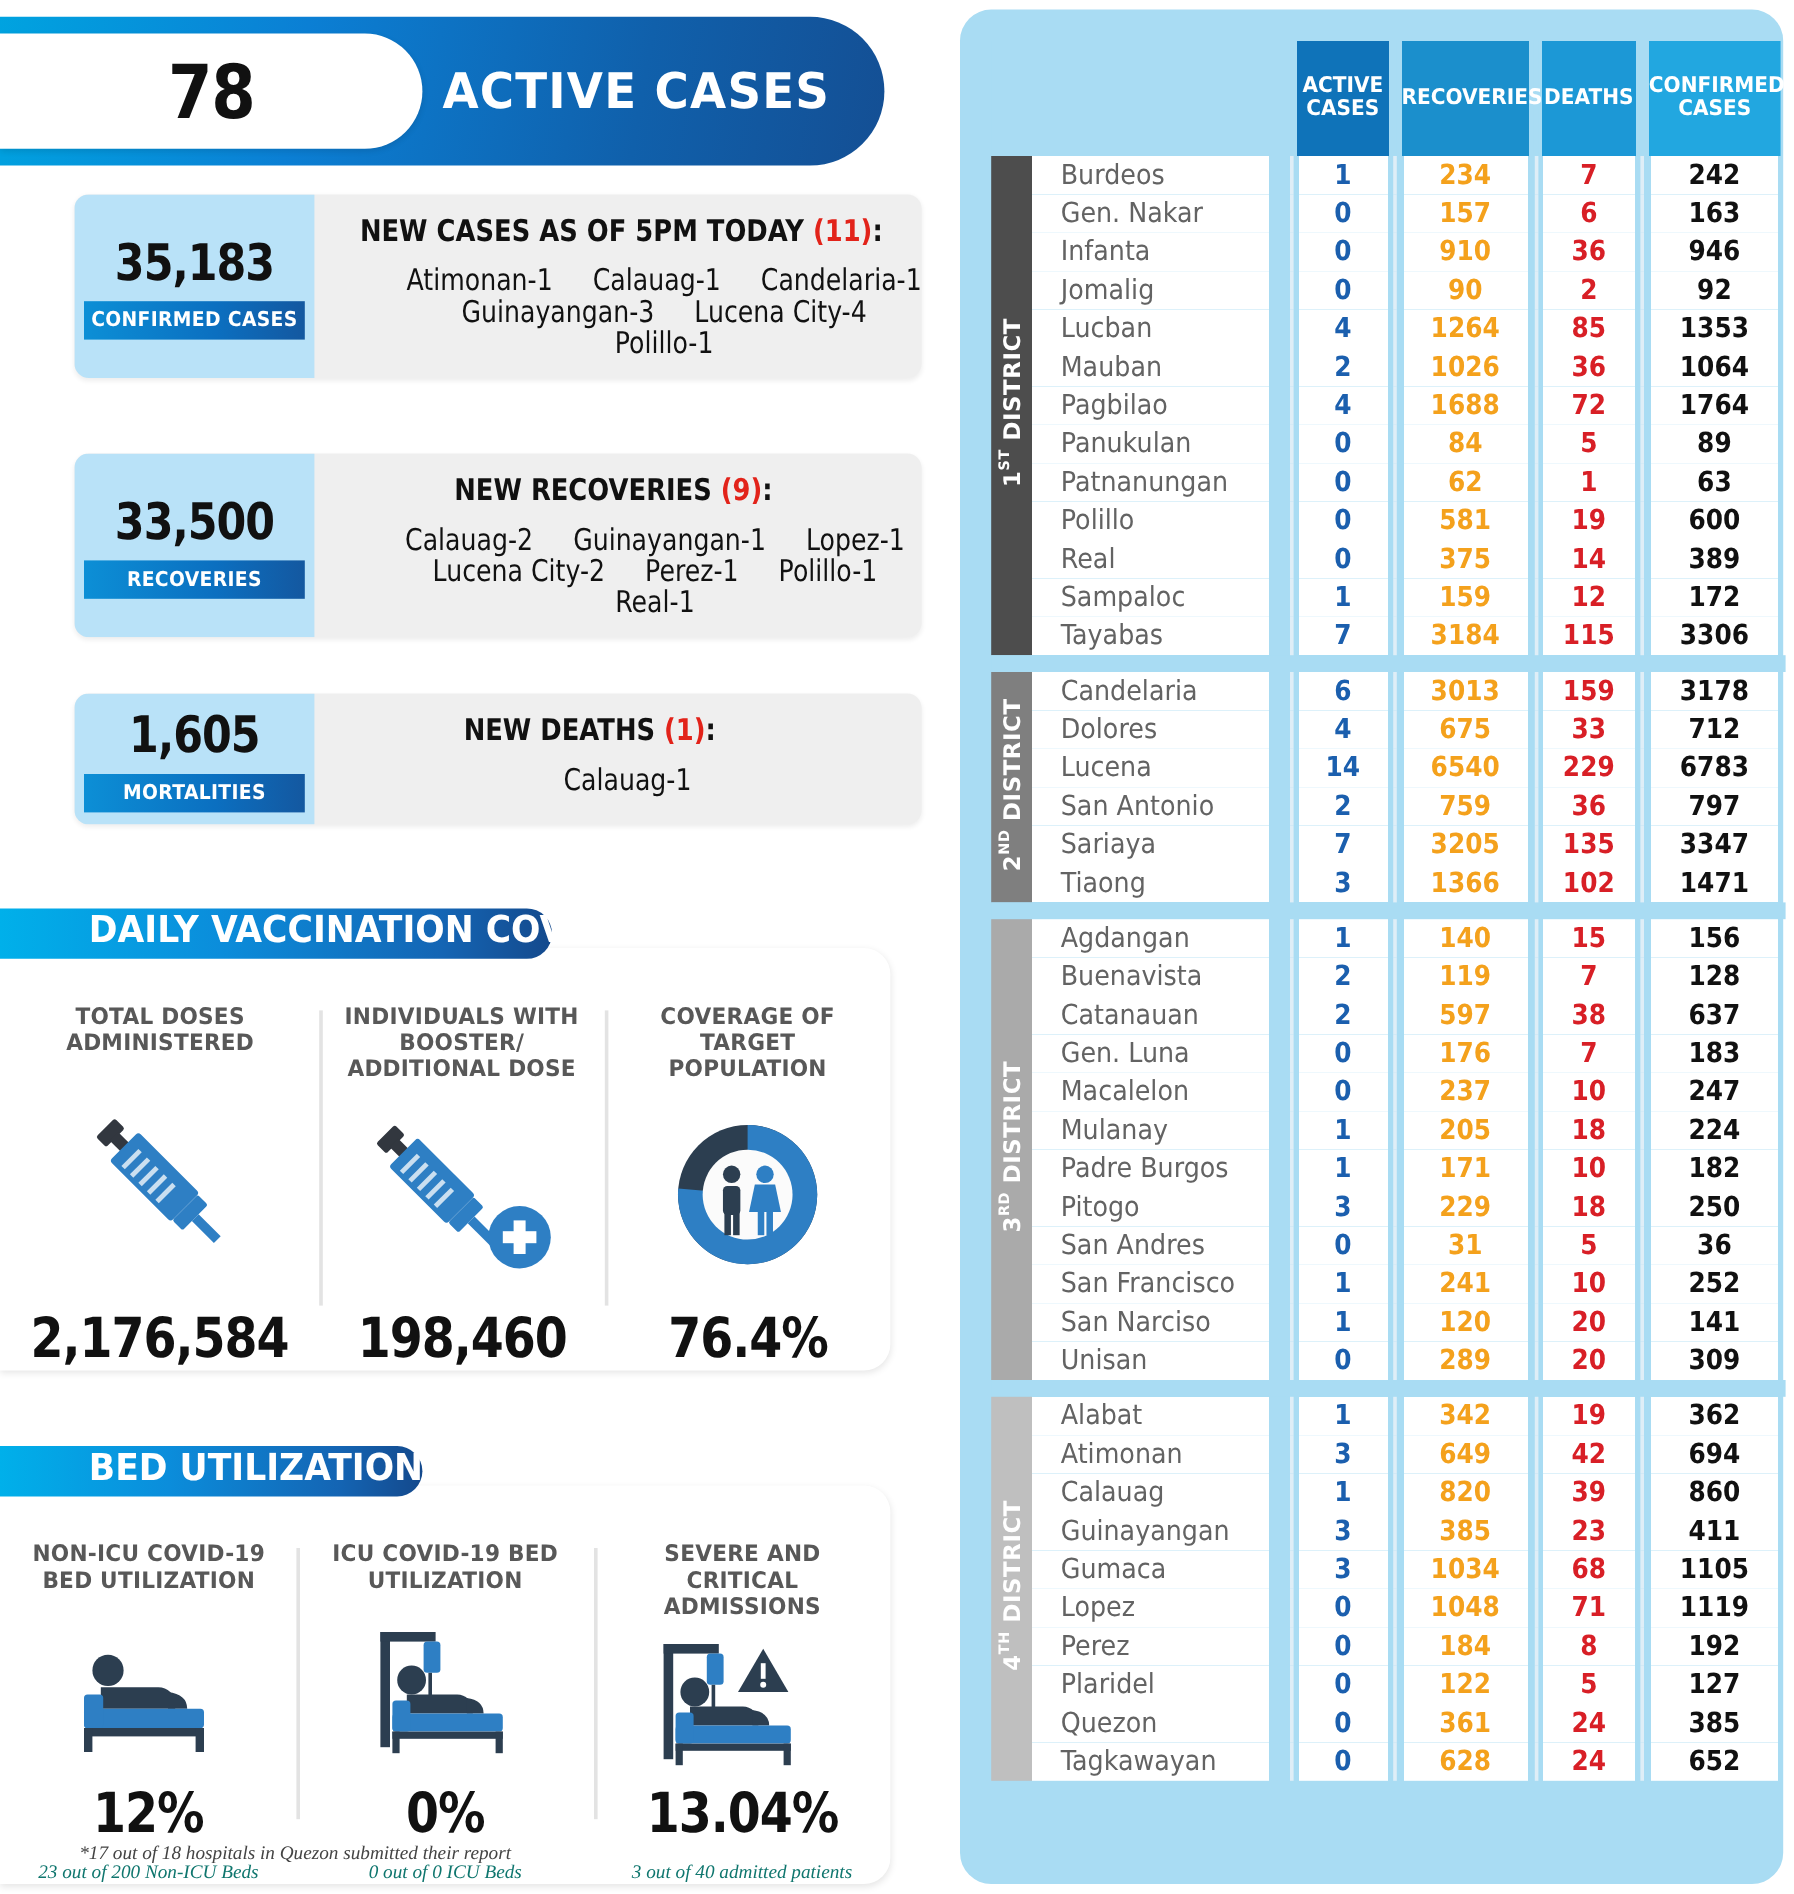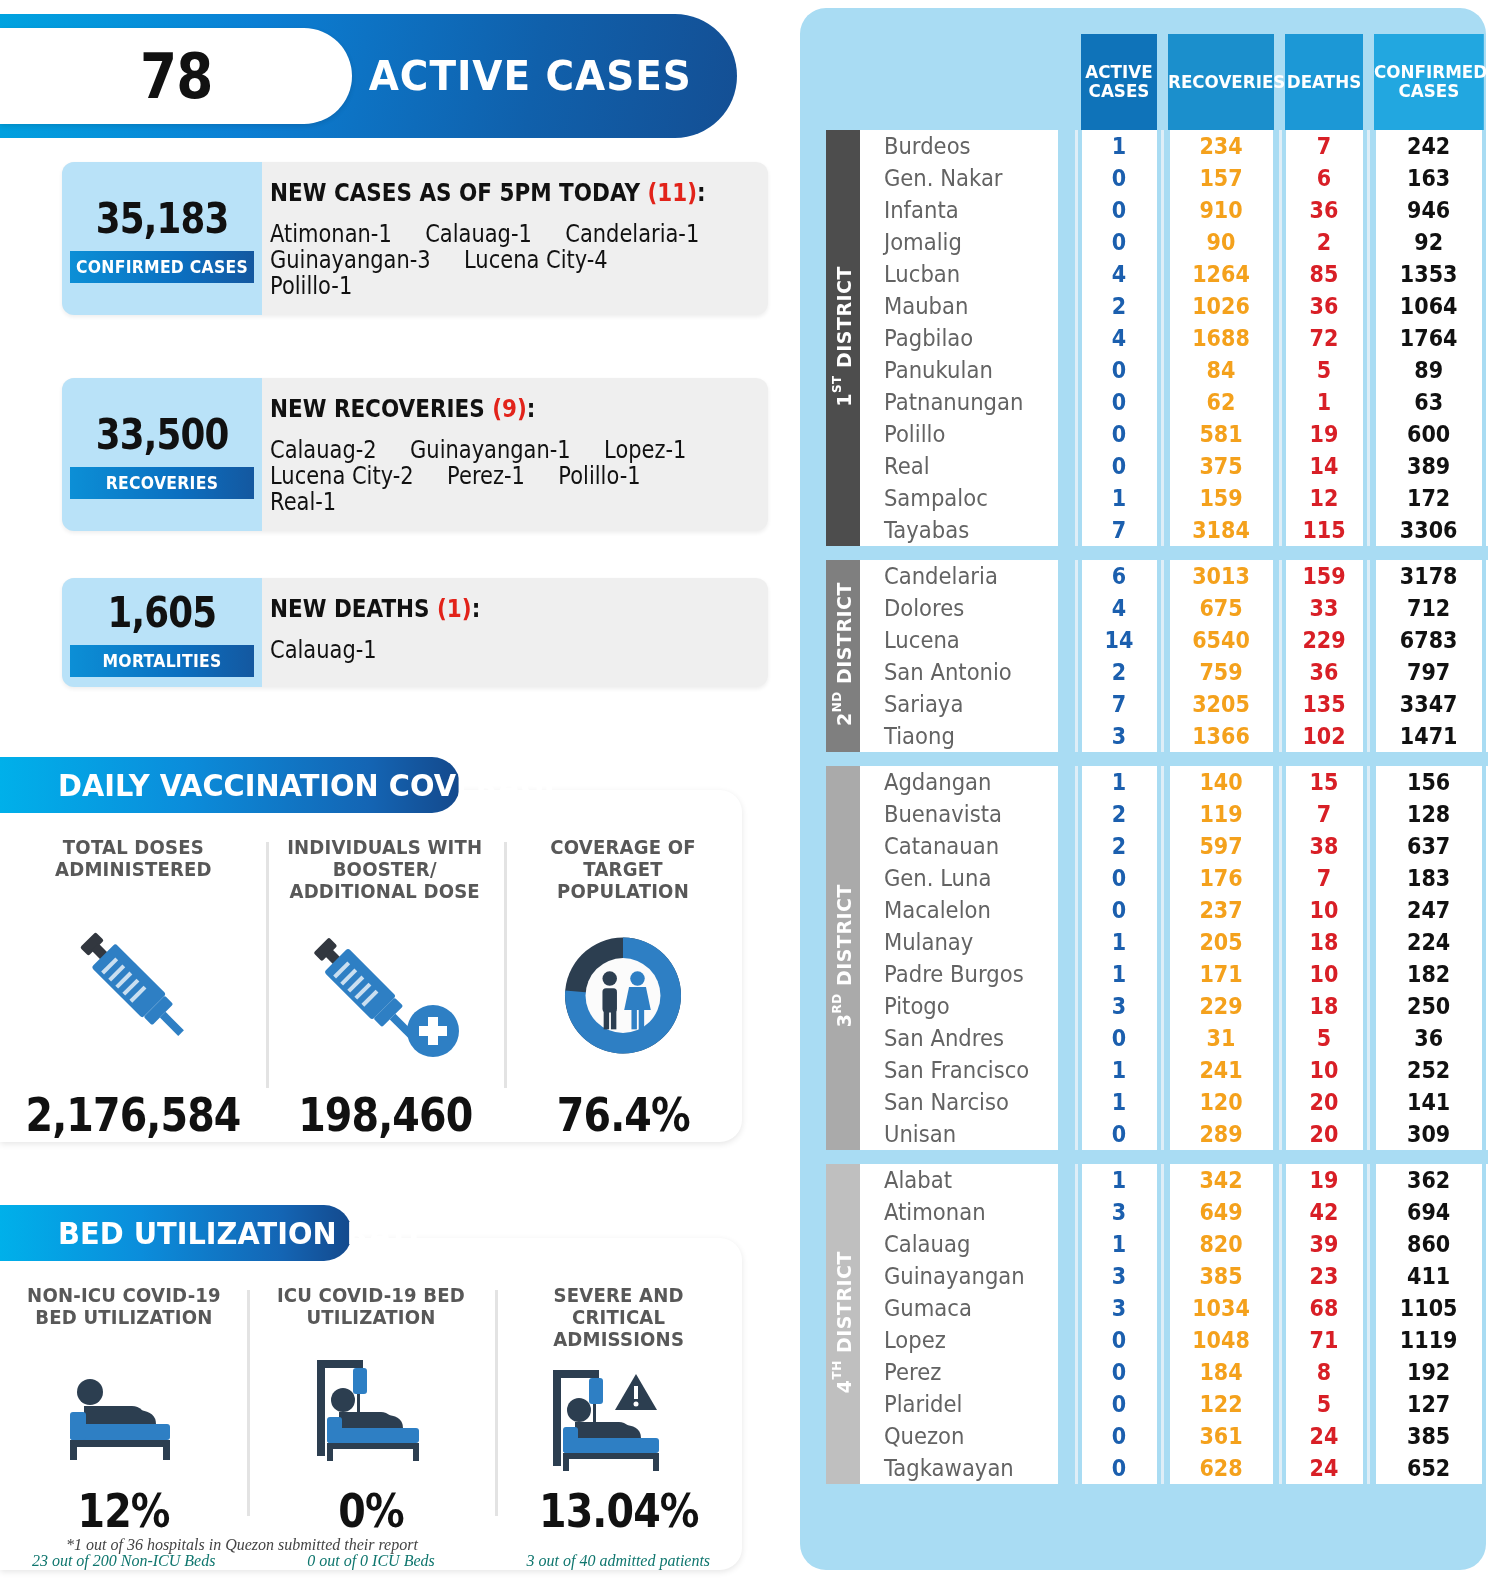--- a/index.html
+++ b/index.html
@@ -66,43 +66,43 @@
   }
   .stat-tag {
     width: 200px; text-align: center;
     background: linear-gradient(90deg, #0c8fd6 0%, #0b6fc0 60%, #1458a0 100%);
     color: #ffffff;
     font-family: "DejaVu Sans", sans-serif;
     font-weight: 700; font-size: 17px;
     padding: 6px 0; letter-spacing: 0.3px;
     transform: scaleX(0.92);
   }
-  .stat-right { flex: 1; padding: 16px 20px 16px 8px; }
+  .stat-right { flex: 1; padding: 16px 20px 16px 36px; text-align: center; }
   .stat-title {
     font-family: "DejaVu Sans", sans-serif;
     font-weight: 700; font-size: 25px; color: #111111;
     transform: scaleX(0.86); transform-origin: left center;
     white-space: nowrap; margin-bottom: 14px;
   }
   .stat-title .cnt { color: #e2231a; }
   .stat-body {
     font-family: "DejaVu Sans", sans-serif;
     font-size: 25px; color: #111111; line-height: 1.04;
     transform: scaleX(0.84); transform-origin: left top;
     white-space: pre; width: 119%;
   }
 
   
   .section-pill {
     position: absolute; left: 0;
-    height: 56px;
+    height: 42px;
     background: linear-gradient(90deg, #00b0ea 0%, #0b8ddb 40%, #1465b4 80%, #14498c 100%);
     border-radius: 0 28px 28px 0;
-    display: flex; align-items: center;
-    padding-left: 58px; padding-right: 32px;
+    display: flex; 
+    padding-left: 74px; padding-right: 32px;
     z-index: 3;
   }
   .section-pill span {
     font-family: "DejaVu Sans", sans-serif;
     font-weight: 700; font-size: 31px; color: #ffffff;
     transform: scaleX(0.93); transform-origin: left center;
     white-space: nowrap;
   }
 
   
@@ -418,21 +418,21 @@
               <rect x="32" y="101" width="96" height="6" fill="#2c3e50"></rect>
               <rect x="32" y="101" width="6" height="18" fill="#2c3e50"></rect>
               <rect x="122" y="101" width="6" height="18" fill="#2c3e50"></rect>
             </svg>
           </div>
           <div class="col3-value">13.04%</div>
           <div class="col3-note">3 out of 40 admitted patients</div>
         </div>
 
       </div>
-      <div class="footnote">*1 out of 36 hospitals in Quezon submitted their report</div>
+      <div class="footnote">*17 out of 18 hospitals in Quezon submitted their report</div>
     </div>
 
   </div>
 
   <div class="right">
     <table class="dist">
       <colgroup>
         <col style="width:34px">
         <col style="width:216px">
         <col style="width:86px">

